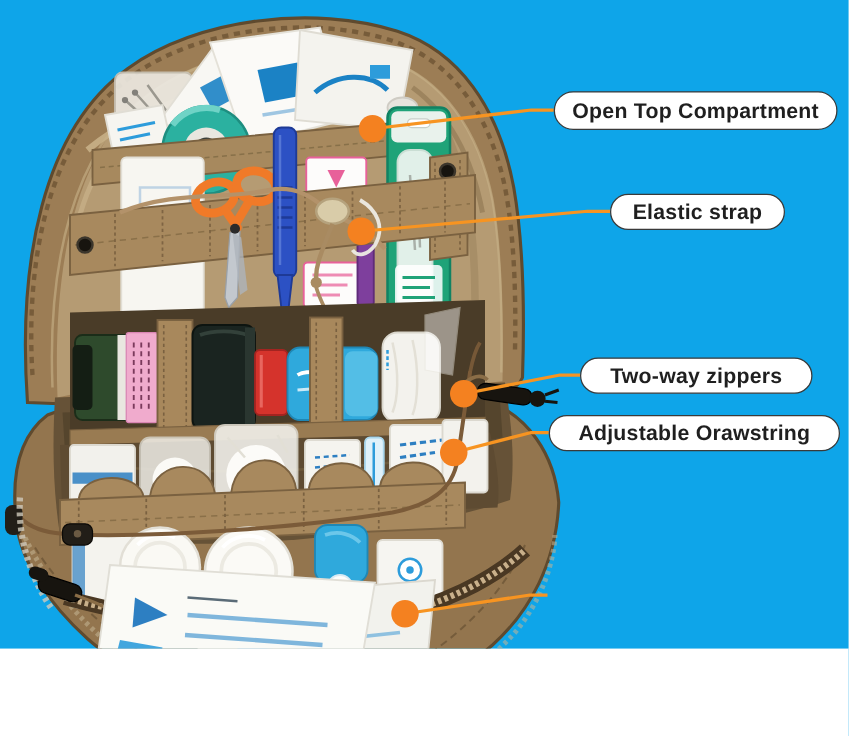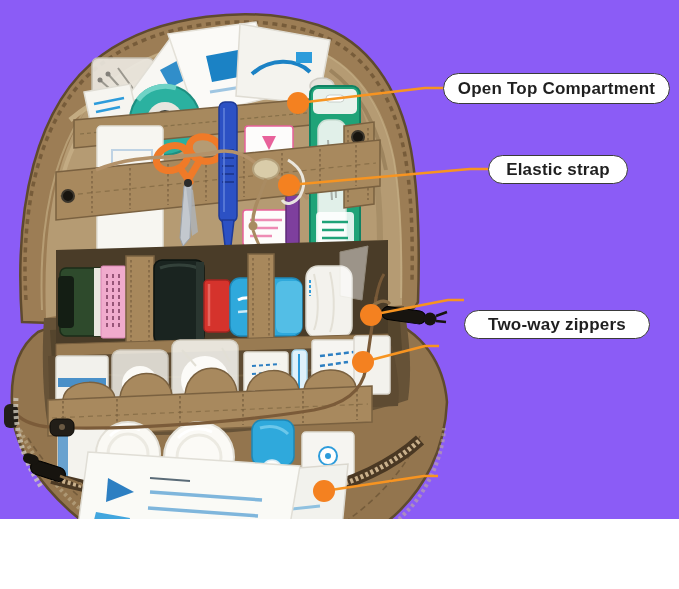--- a/index.html
+++ b/index.html
@@ -1,20 +1,20 @@
 <!DOCTYPE html>
 <html><head>
 <meta charset="utf-8">
 <style>
   html, body { margin: 0; padding: 0; background: #ffffff; }
   .stage {
     position: relative;
     width: 679px;
     height: 519px;
-    background: #8b5cf6;
+    background: #0ea5e9;
     overflow: hidden;
     font-family: "Liberation Sans", sans-serif;
   }
   .stage svg { position: absolute; left: 0; top: 0; display: block; }
   .pill {
     position: absolute;
     box-sizing: border-box;
     background: #ffffff;
     border: 1.6px solid #3a3a3a;
     border-radius: 20px;
@@ -330,18 +330,19 @@
     <circle cx="363" cy="362" r="11" fill="#F48120"></circle>
     <circle cx="324" cy="491" r="11" fill="#F48120"></circle>
     <circle cx="282" cy="543" r="11" fill="#F48120"></circle>
   </g>
 </svg>
 
 <div class="pill" style="left:443px; top:73px; width:227px; height:31px;">Open Top Compartment</div>
 
 <div class="pill" style="left:488px; top:155px; width:140px; height:29px;text-align:center;">Elastic strap</div>
 
-<div class="pill" style="left:464px; top:286px; width:186px; height:29px;margin-top:24px;">Two-way zippers</div>
-
+<div class="pill" style="left:464px; top:286px; width:186px; height:29px;">Two-way zippers</div>
+
+<div class="pill" style="left:439px; top:332px; width:233px; height:29px;">Adjustable Orawstring</div>
 
 
 
 </div>
 
 </body></html>

